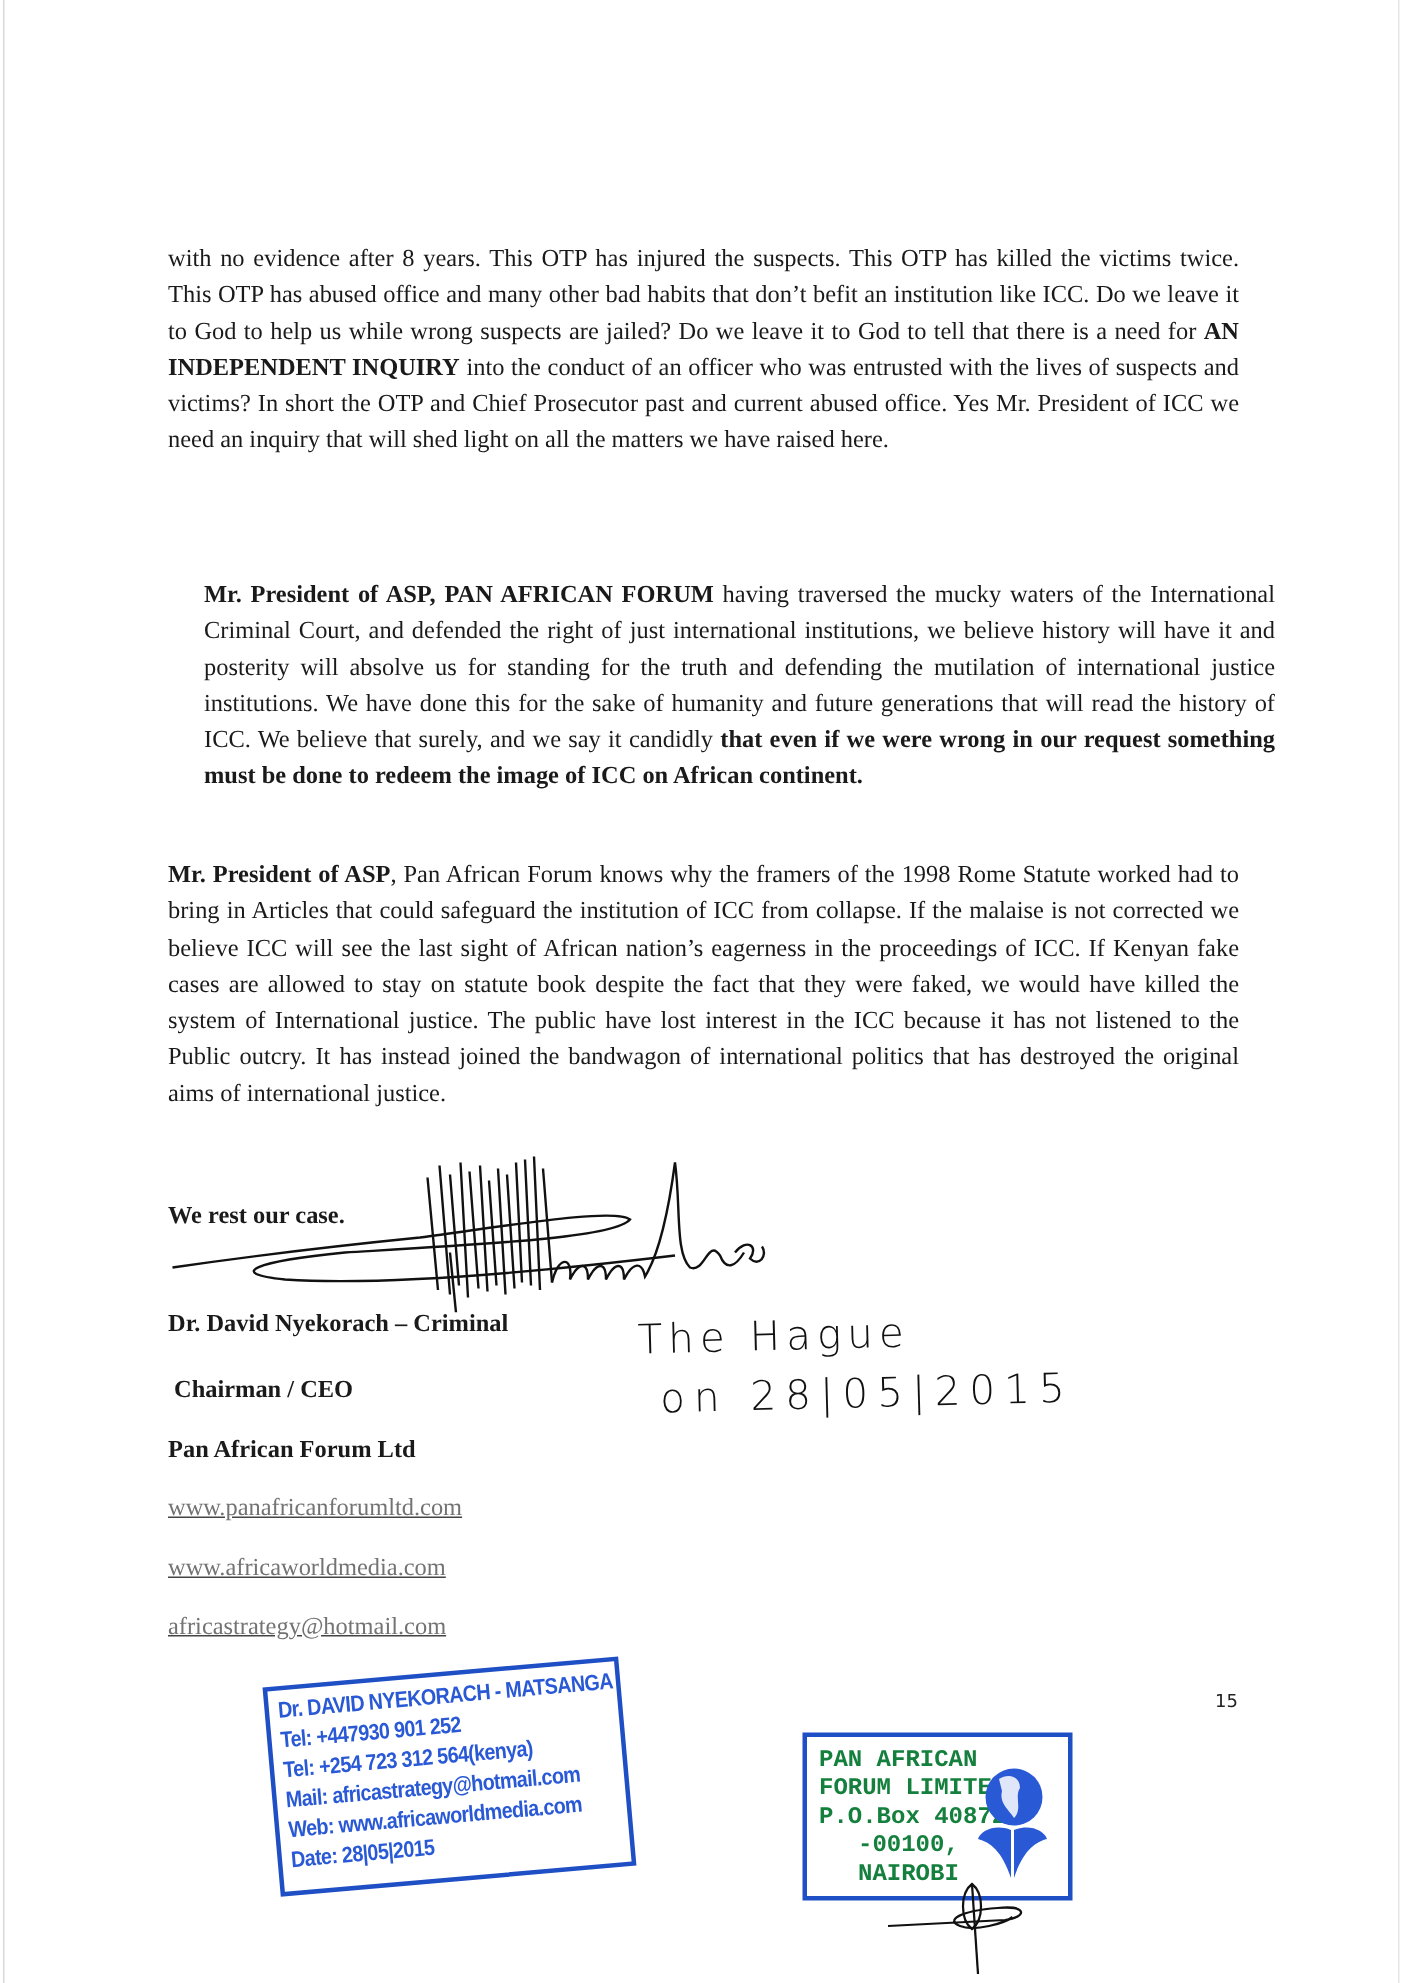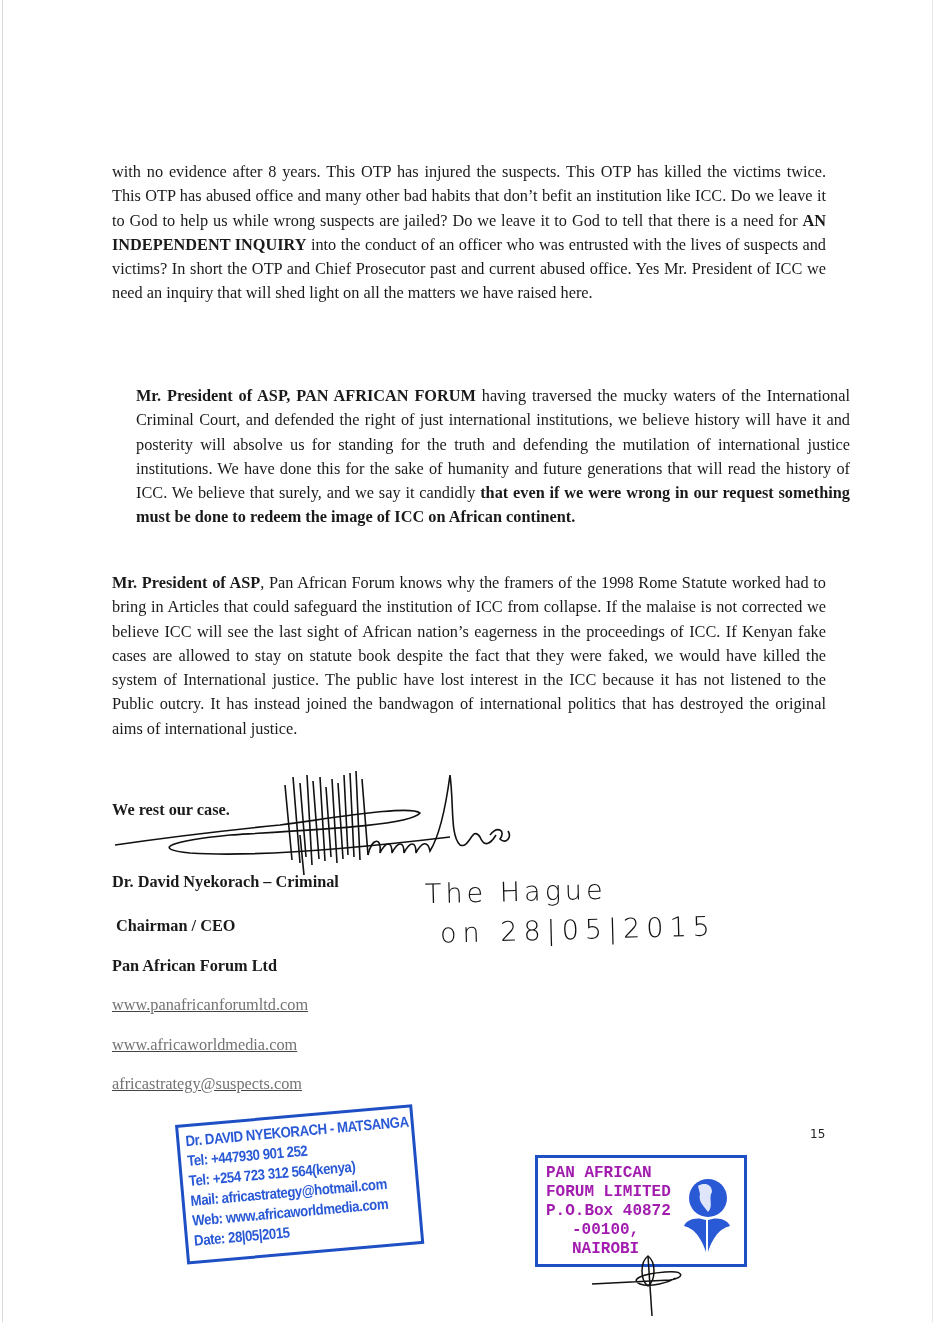--- a/index.html
+++ b/index.html
@@ -20,21 +20,21 @@
     #org { top: 956px; }
     #link1 { top: 995px; }
     #link2 { top: 1035px; }
     #link3 { top: 1074px; }
     .handwriting { position: absolute; font-family: "DejaVu Sans", sans-serif; color: #111; font-weight: 300; letter-spacing: 4px; transform: rotate(-1.5deg); }
     #hw1 { left: 425px; top: 876px; font-size: 27px; }
     #hw2 { left: 440px; top: 914px; font-size: 27px; letter-spacing: 6px; }
     #pagenum { position: absolute; left: 810px; top: 1127px; font-family: "DejaVu Sans", sans-serif; font-size: 12px; color: #222; }
     .stamp1 { position: absolute; left: 175px; top: 1125px; width: 238px; height: 140px; border: 3px solid #1f4fc4; transform: rotate(-5deg); transform-origin: left top; color: #2a59d6; font-family: "Liberation Sans", sans-serif; padding: 4px 6px; box-sizing: border-box; }
     .stamp1 .s1 { font-size: 15px; font-weight: bold; line-height: 20px; white-space: nowrap; letter-spacing: -0.5px; transform: scaleX(0.88); transform-origin: left; }
-    .stamp2 { position: absolute; left: 535px; top: 1155px; width: 212px; height: 112px; border: 3px solid #1f4fc4; color: #a21caf; font-family: "Liberation Mono", monospace; padding: 6px 8px; box-sizing: border-box; }
+    .stamp2 { position: absolute; left: 535px; top: 1155px; width: 180px; height: 112px; border: 3px solid #1f4fc4; color: #15803d; font-family: "Liberation Mono", monospace; padding: 6px 8px; box-sizing: border-box; }
     .stamp2 .s2 { font-size: 16px; font-weight: bold; line-height: 19px; white-space: nowrap; }
     .stamp2 .indent { padding-left: 26px; }
     .globe { position: absolute; right: 10px; top: 18px; width: 56px; height: 80px; }
     svg.sig { position: absolute; }
   </style>
 </head>
 <body>
 
 <div class="edge-left"></div>
 <div class="edge-right"></div>
@@ -53,21 +53,21 @@
     <path d="M380 70 C 388 60, 396 66, 390 74 C 396 80, 402 72, 398 66"></path>
     <path d="M190 70 L194 110"></path>
   </g>
 </svg>
 
 <div class="line bold" id="name">Dr. David Nyekorach – Criminal</div>
 <div class="line bold" id="title">Chairman / CEO</div>
 <div class="line bold" id="org">Pan African Forum Ltd</div>
 <div class="line link" id="link1">www.panafricanforumltd.com</div>
 <div class="line link" id="link2">www.africaworldmedia.com</div>
-<div class="line link" id="link3">africastrategy@suspects.com</div>
+<div class="line link" id="link3">africastrategy@hotmail.com</div>
 
 <div class="handwriting" id="hw1">The Hague</div>
 <div class="handwriting" id="hw2">on 28|05|2015</div>
 
 <div id="pagenum">15</div>
 
 <div class="stamp1">
   <div class="s1">Dr. DAVID NYEKORACH - MATSANGA</div>
   <div class="s1">Tel: +447930 901 252</div>
   <div class="s1">Tel: +254 723 312 564(kenya)</div>

